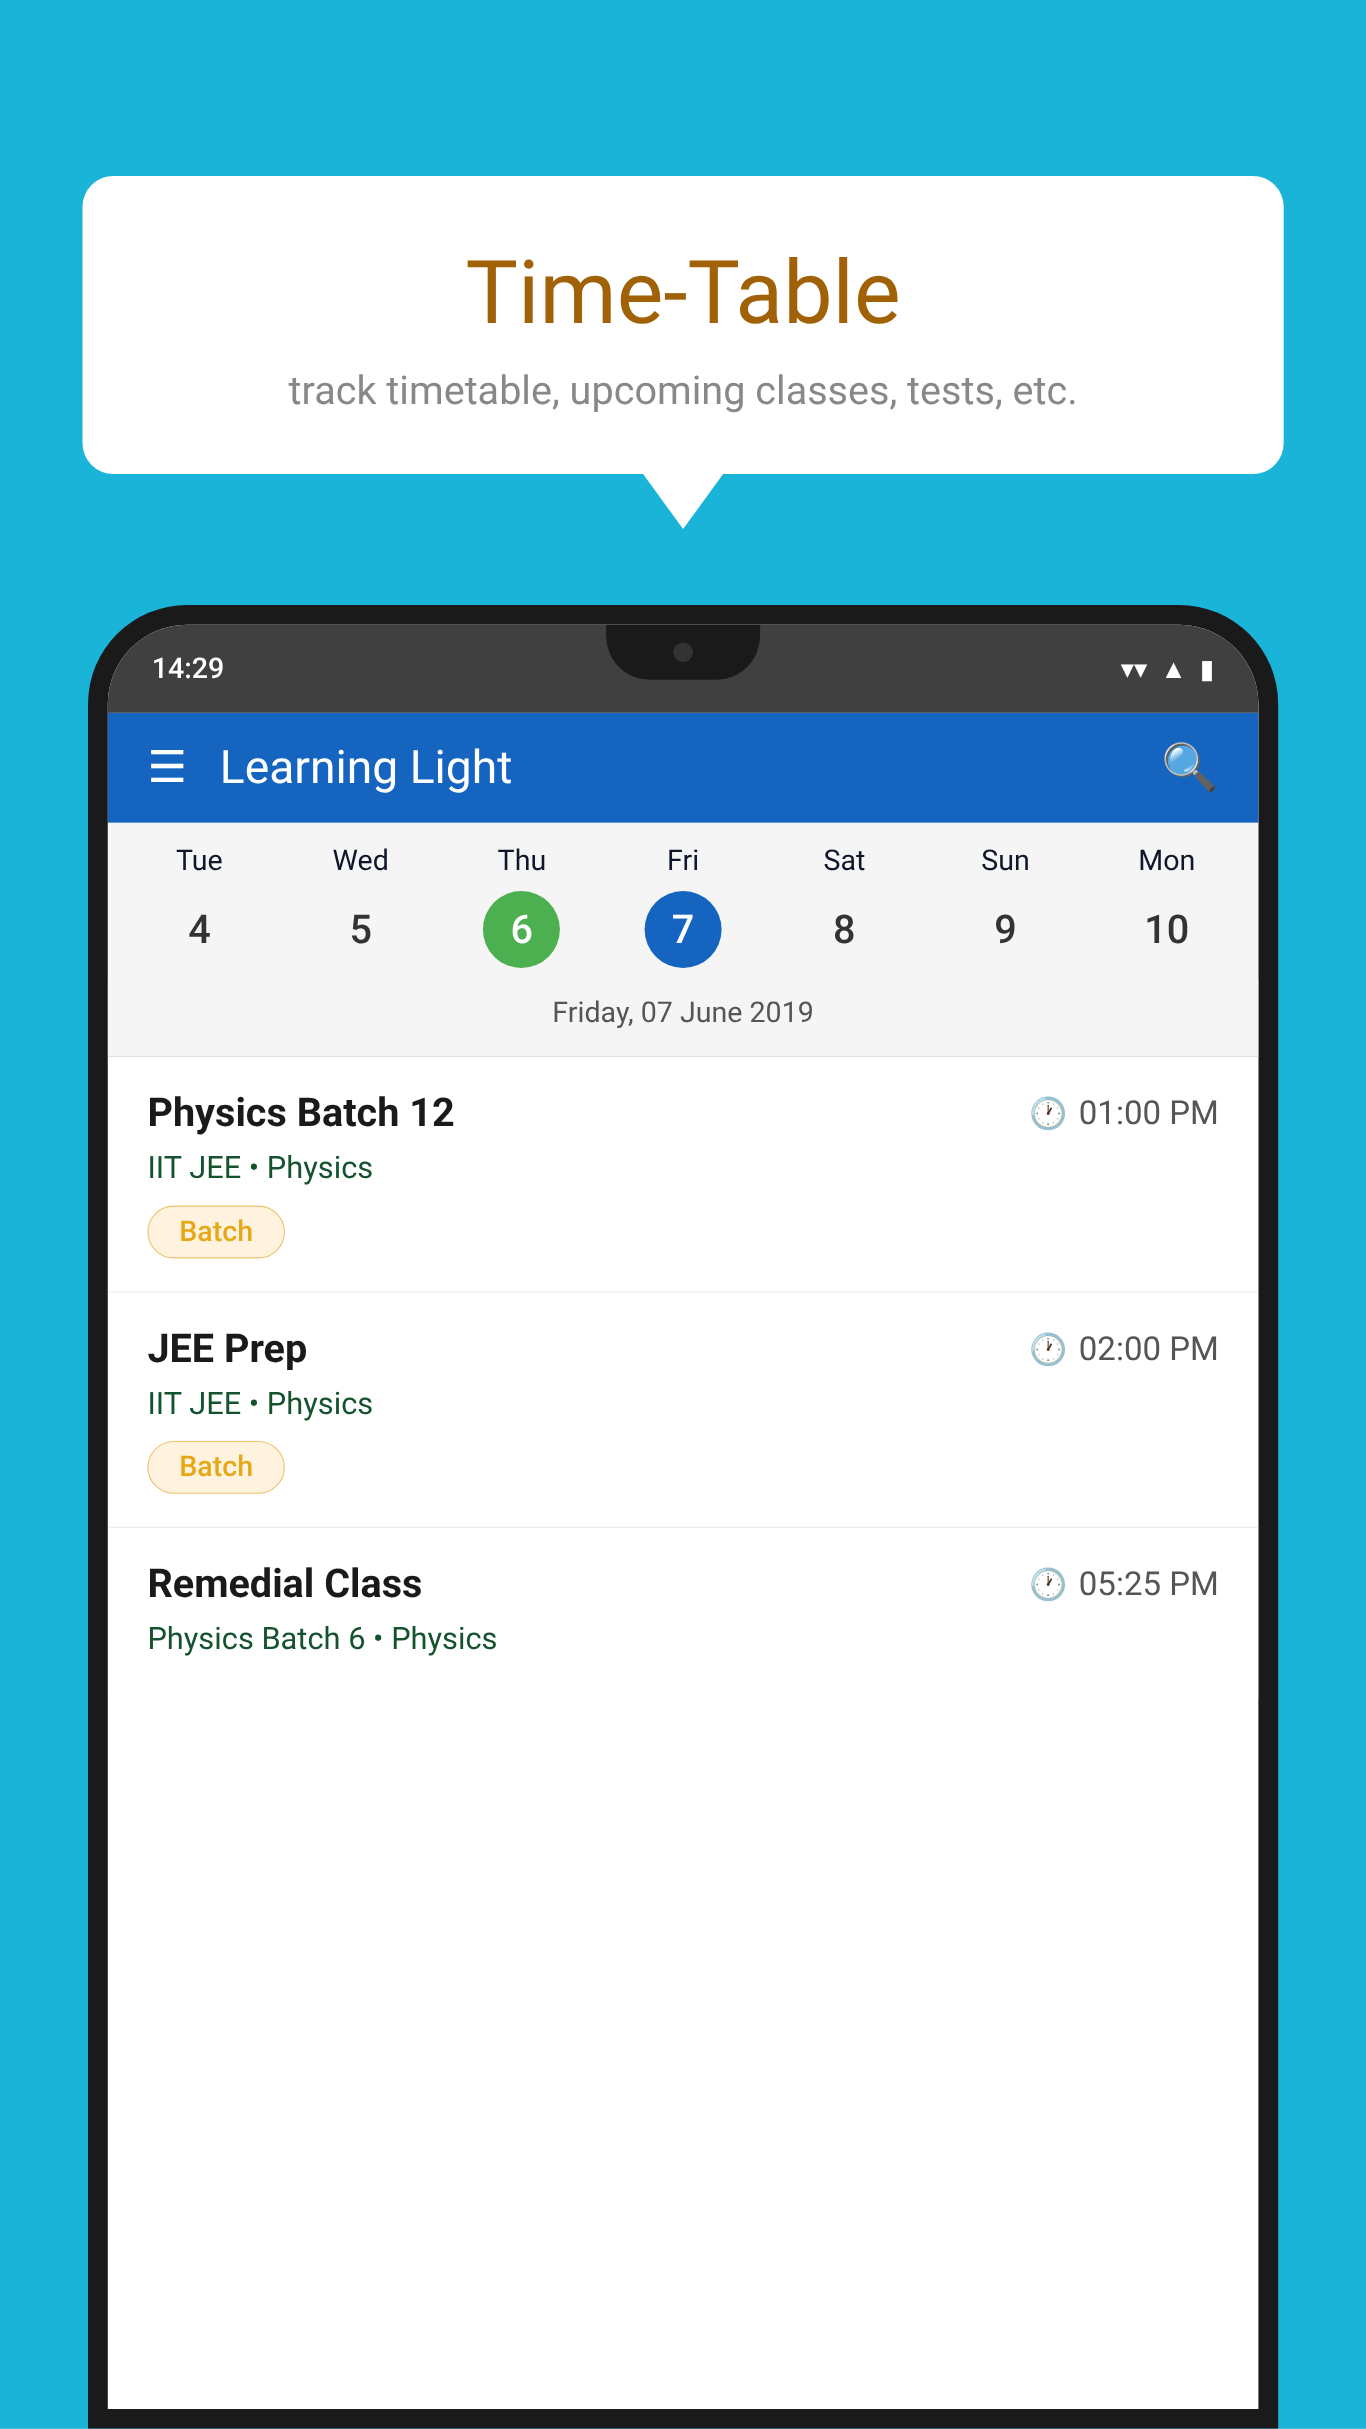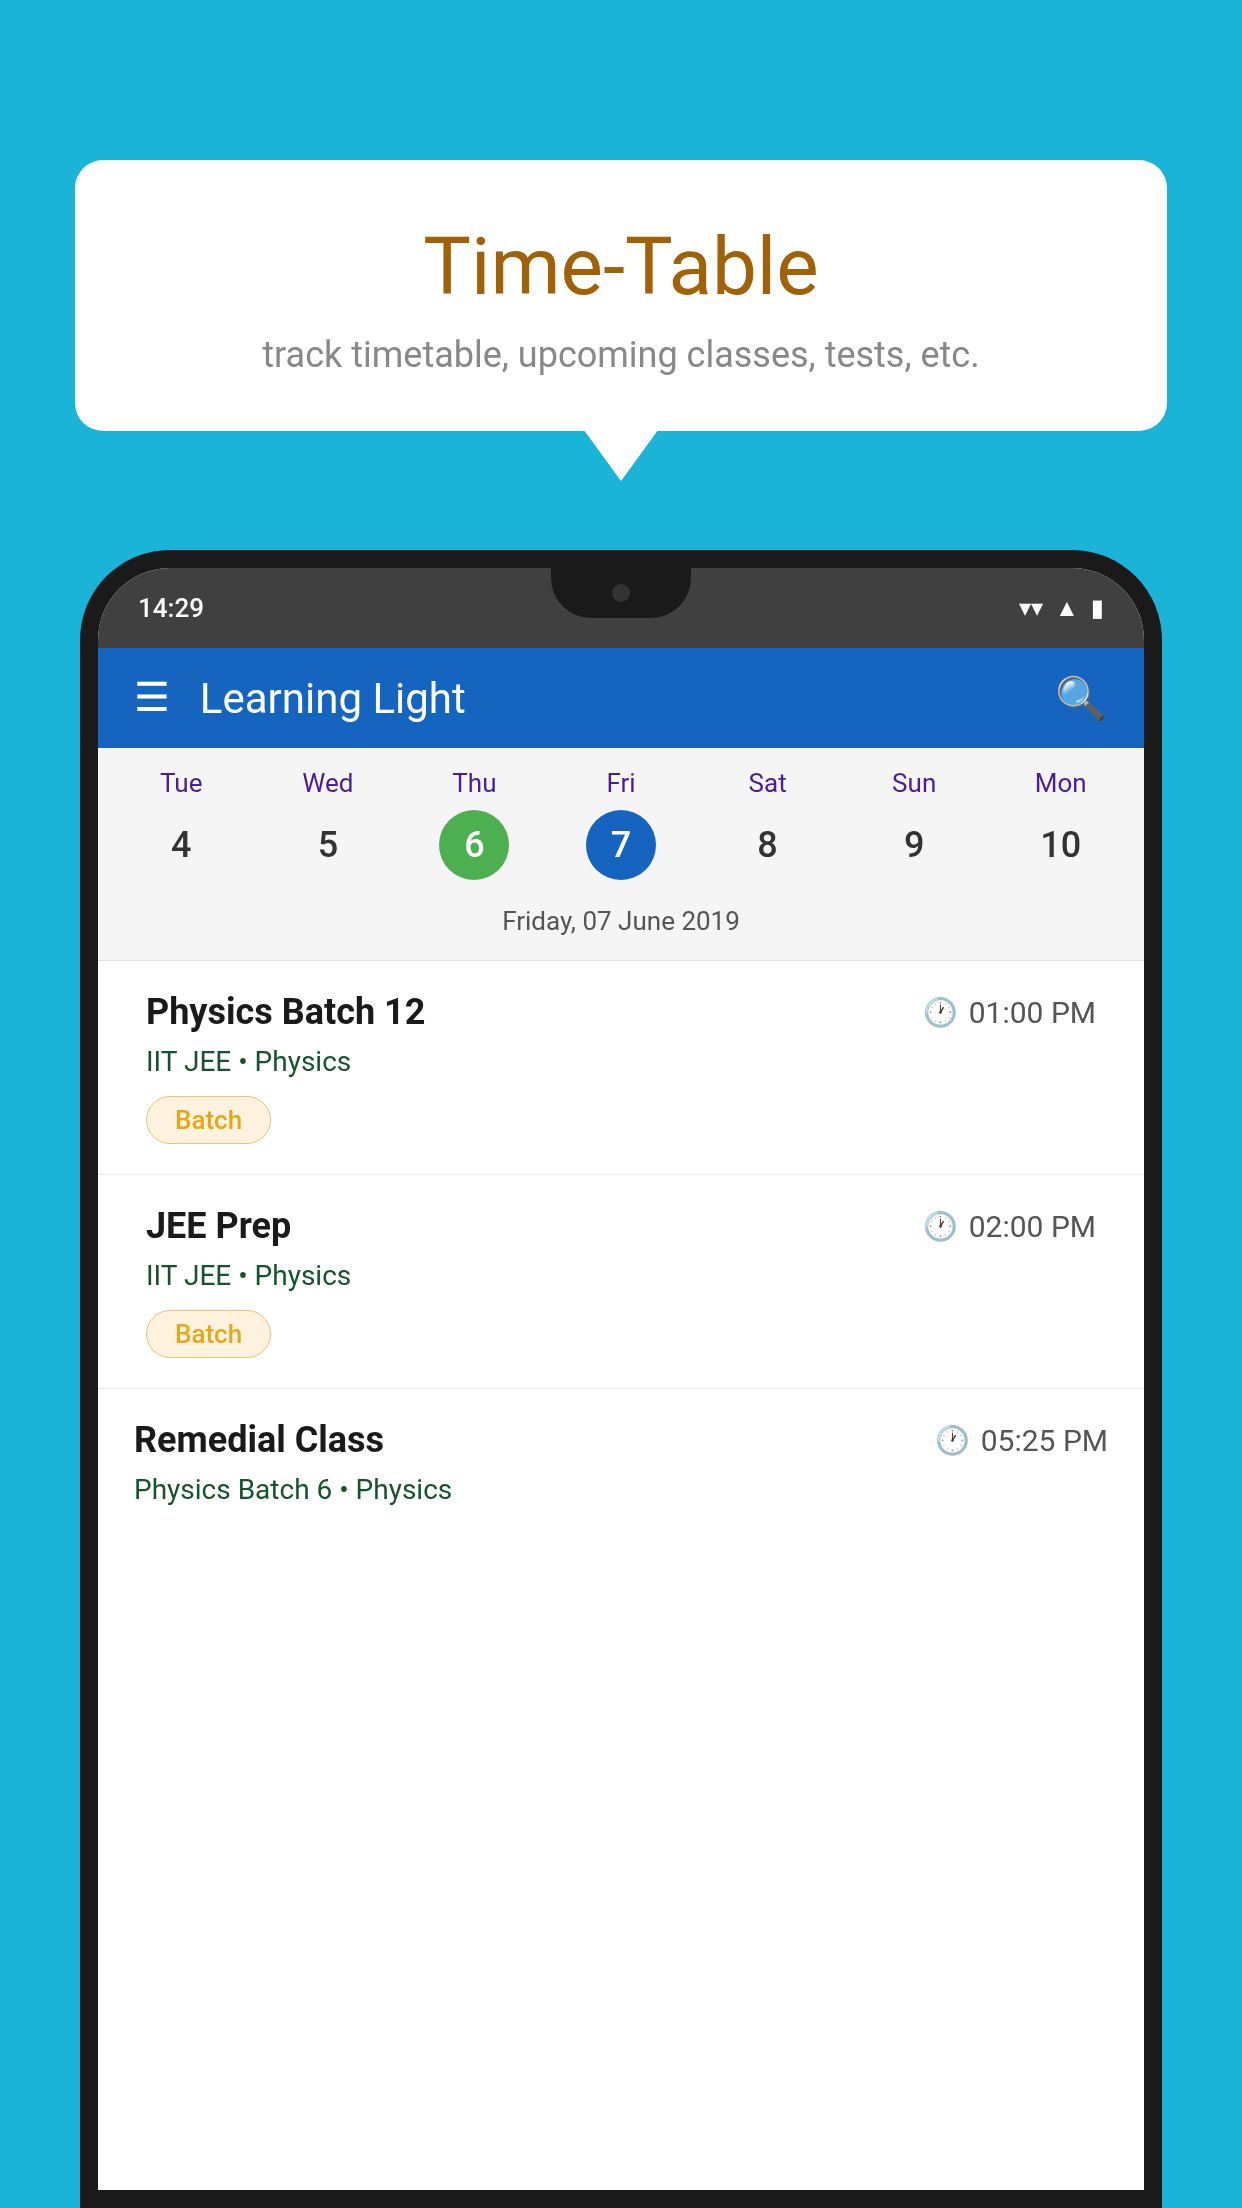--- a/index.html
+++ b/index.html
@@ -165,21 +165,21 @@
     .day-item {
       display: flex;
       flex-direction: column;
       align-items: center;
       gap: 12px;
       flex: 1;
     }
 
     .day-name {
       font-size: 26px;
-      color: #4c1d95;
+      color: #0f172a;
       font-weight: 400;
     }
 
     .day-number {
       width: 70px;
       height: 70px;
       display: flex;
       align-items: center;
       justify-content: center;
       font-size: 36px;
@@ -203,21 +203,21 @@
       padding: 16px 0 24px;
       font-size: 26px;
       color: #555;
       background: #f5f5f5;
       border-bottom: 1px solid #e0e0e0;
     }
 
     
     .class-item {
       background: white;
-      padding: 30px 48px;
+      padding: 30px 36px;
       border-bottom: 1px solid #e8e8e8;
     }
 
     .class-header {
       display: flex;
       justify-content: space-between;
       align-items: center;
       margin-bottom: 12px;
     }
 

